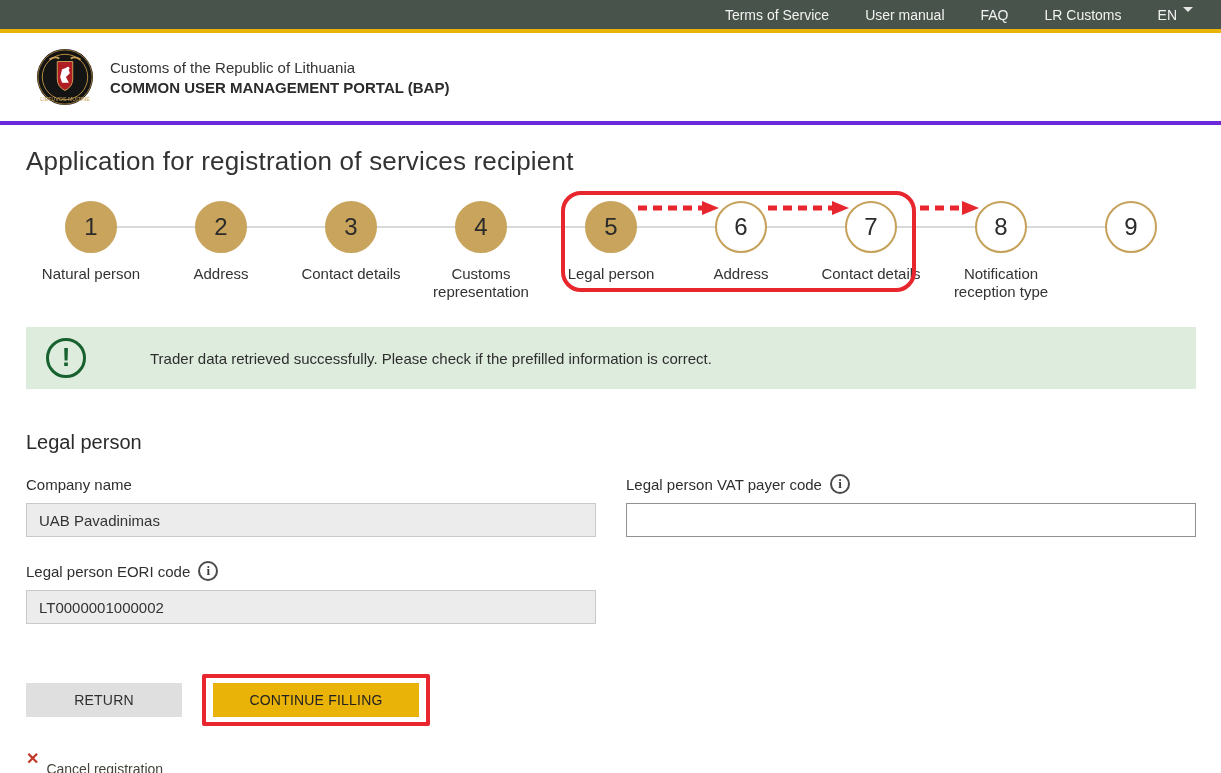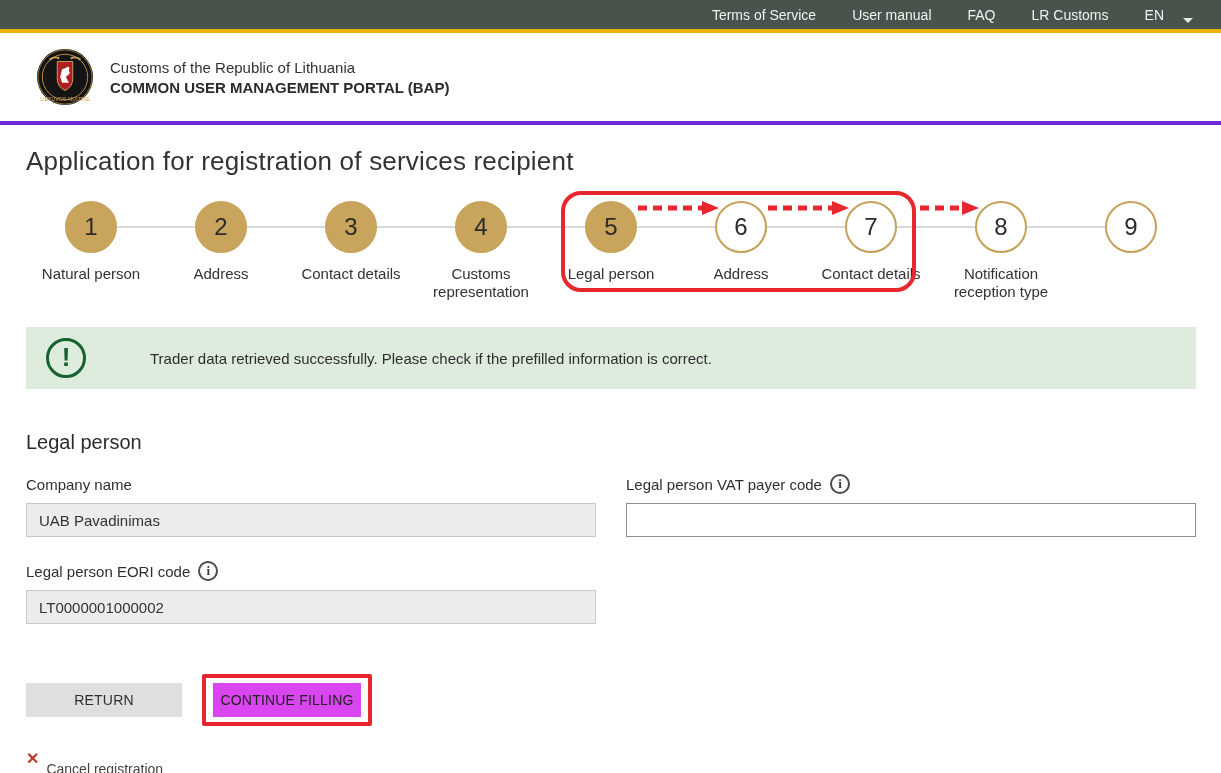--- a/index.html
+++ b/index.html
@@ -1,21 +1,21 @@
 <!DOCTYPE html>
 <html><head>
 <meta charset="utf-8">
 <style>
   * { margin:0; padding:0; box-sizing:border-box; }
   html,body { width:1221px; height:773px; background:#fff; font-family:"Liberation Sans", sans-serif; color:#333; overflow:hidden; }
 
   
   .topbar { height:33px; background:#47534b; display:flex; justify-content:flex-end; align-items:center; gap:36px; padding-right:28px; border-bottom:4px solid #eab308; }
   .topbar a { color:#f2f2f2; font-size:14px; text-decoration:none; cursor:pointer; }
-  .lang { display:flex; align-items:flex-end; gap:19px; color:#f2f2f2; font-size:14px; cursor:pointer; }
+  .lang { display:flex; align-items:flex-start; gap:6px; color:#f2f2f2; font-size:14px; cursor:pointer; }
   .caret { width:0; height:0; border-left:5px solid transparent; border-right:5px solid transparent; border-top:5px solid #e8e8e8; display:inline-block; }
 
   
   .header { height:92px; background:#fff; display:flex; align-items:center; padding-left:36px; border-bottom:4px solid #6d28d9; }
   .logo { width:58px; height:58px; flex:0 0 auto; }
   .header-text { margin-left:16px; }
   .org-name { font-size:15px; color:#333; margin-bottom:3px; }
   .portal-name { font-size:15px; font-weight:bold; color:#2b2b2b; }
 
   
@@ -45,21 +45,21 @@
   .info-icon { width:20px; height:20px; border:2px solid #4a4a4a; border-radius:50%; display:inline-flex; align-items:center; justify-content:center; font-family:"Liberation Serif", serif; font-weight:bold; font-size:13px; color:#3b3b3b; cursor:pointer; }
   .field input { width:100%; height:34px; font-size:15px; color:#333; padding:0 12px; font-family:"Liberation Sans", sans-serif; }
   .field input.readonly { background:#ececec; border:1px solid #c9c9c9; }
   .field input.editable { background:#fff; border:1px solid #919191; }
 
   
   .actions { margin-top:50px; display:flex; align-items:center; }
   .btn { border:none; font-size:14px; color:#2f2f2f; cursor:pointer; font-family:"Liberation Sans", sans-serif; letter-spacing:0.2px; }
   .btn-return { width:156px; height:34px; background:#dfdfdf; }
   .continue-wrap { margin-left:20px; border:4px solid #e8262e; border-radius:2px; padding:5px 7px; background:#fff; }
-  .btn-continue { width:148px; height:34px; background:#d946ef; color:#222; }
+  .btn-continue { width:206px; height:34px; background:#eab308; color:#222; }
   .cancel-row { margin-top:15px; display:flex; align-items:center; gap:7px; cursor:pointer; width:fit-content; }
   .cancel-x { color:#c0392b; font-size:16px; font-weight:bold; line-height:1; }
   .cancel-text { font-size:14px; color:#44443c;margin-top:20px; }
 </style>
 </head>
 <body>
 
 <div class="topbar">
   <a>Terms of Service</a>
   <a>User manual</a>

